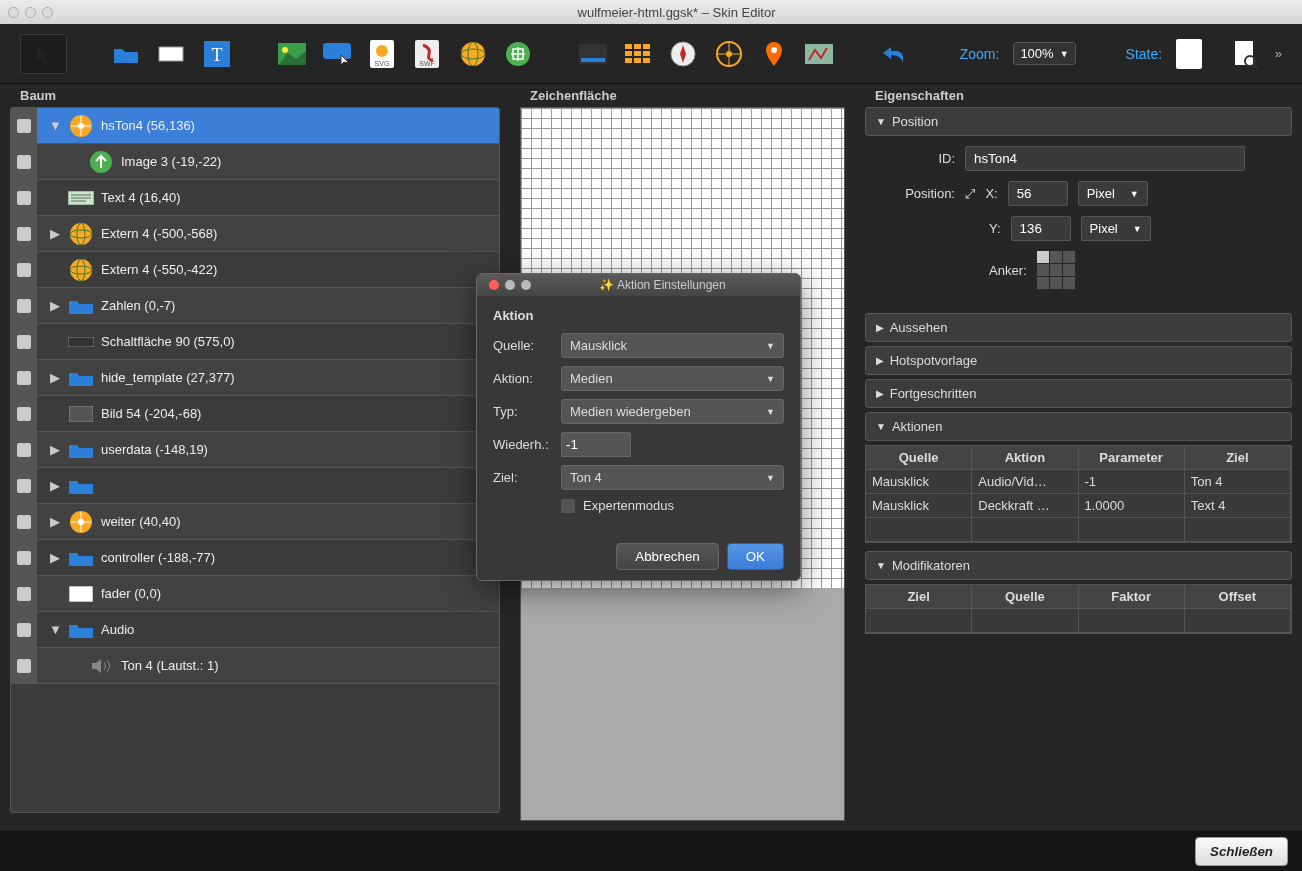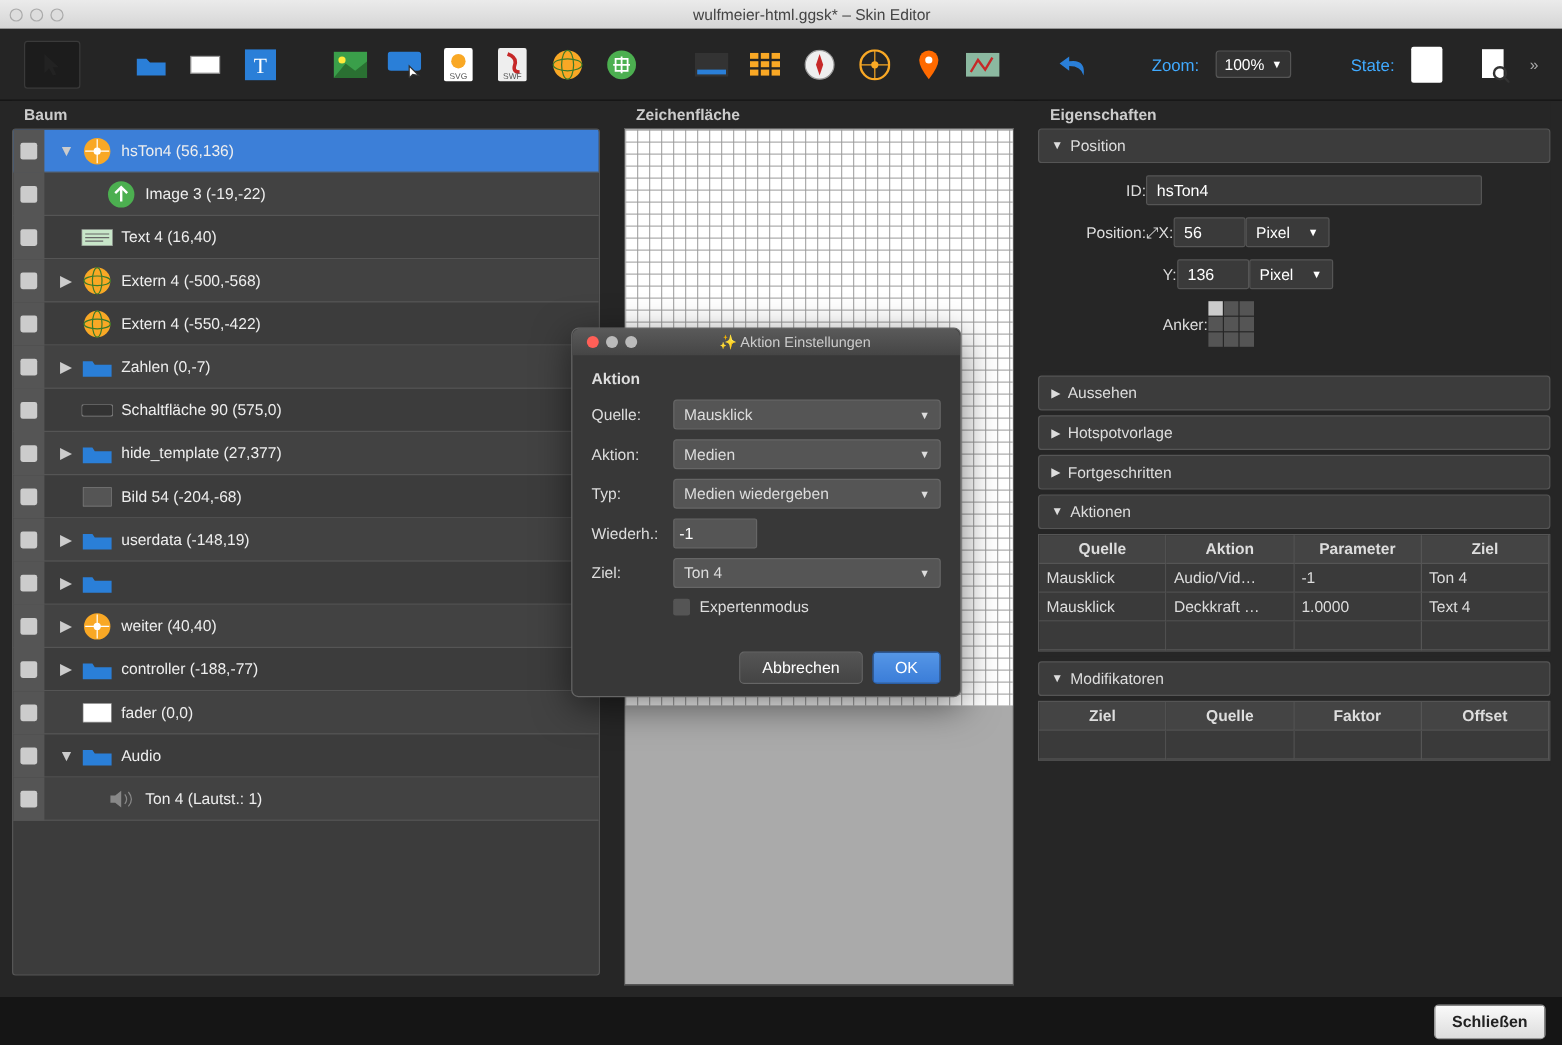--- a/index.html
+++ b/index.html
@@ -27,21 +27,21 @@
 .tree-label { flex: 1; color: #eee; }
 .canvas-panel { width: 345px; display: flex; flex-direction: column; padding: 0 10px 10px; }
 .canvas { flex: 1; background: #aaa; border: 1px solid #555; position: relative; }
 .canvas-grid { position: absolute; top: 0; left: 0; right: 0; height: 480px; background-image: linear-gradient(#999 1px,transparent 1px),linear-gradient(90deg,#999 1px,transparent 1px); background-size: 10px 10px; background-color: #fff; }
 .props { flex: 1; padding: 0 10px 6px; }
 .props-body { height: 706px; }
 .section { margin-bottom: 4px; }
 .section-head { background: #3c3c3c; border: 1px solid #555; padding: 6px 10px; display: flex; align-items: center; gap: 6px; border-radius: 3px; }
 .section-arrow { font-size: 10px; }
 .section-content { background: #262626; padding: 10px; }
-.prop-row { display: flex; align-items: center; margin-bottom: 10px; }
+.prop-row { display: flex; align-items: center; margin-bottom: 10px; gap: 10px; }
 .prop-label { width: 80px; text-align: right; }
 .prop-input { background: #3a3a3a; border: 1px solid #555; padding: 4px 8px; color: #fff; border-radius: 2px; }
 .prop-select { background: #3a3a3a; border: 1px solid #555; padding: 4px 8px; color: #fff; border-radius: 2px; display: flex; align-items: center; justify-content: space-between; }
 .anchor-grid { display: grid; grid-template-columns: repeat(3,12px); gap: 1px; }
 .anchor-cell { width: 12px; height: 12px; background: #555; }
 .table { border: 1px solid #555; }
 .table-row { display: flex; }
 .table-cell { flex: 1; padding: 4px 6px; border-right: 1px solid #555; border-bottom: 1px solid #555; background: #3a3a3a; overflow: hidden; white-space: nowrap; text-overflow: ellipsis; }
 .table-head .table-cell { background: #444; font-weight: bold; text-align: center; }
 .dialog { position: absolute; left: 476px; top: 273px; width: 325px; background: #383838; border: 1px solid #666; border-radius: 6px; box-shadow: 0 8px 30px rgba(0,0,0,.5); }
@@ -50,21 +50,21 @@
 .dialog-body { padding: 12px 16px; }
 .dlg-title { font-weight: bold; margin-bottom: 10px; }
 .dlg-row { display: flex; align-items: center; margin-bottom: 8px; gap: 8px; }
 .dlg-label { width: 60px; }
 .dlg-select { flex: 1; background: #555; border: 1px solid #666; padding: 4px 8px; border-radius: 3px; display: flex; justify-content: space-between; align-items: center; }
 .dlg-input { width: 70px; background: #555; border: 1px solid #666; padding: 4px; color: #fff; border-radius: 2px; }
 .dlg-btns { display: flex; justify-content: flex-end; gap: 8px; padding: 10px 16px; }
 .btn { padding: 5px 18px; border-radius: 4px; border: 1px solid #666; background: linear-gradient(#555,#444); color: #fff; }
 .btn.primary { background: linear-gradient(#5596e6,#3b7dd8); border-color: #2a5fa8; }
 .footer { position: absolute; bottom: 0; left: 0; right: 0; height: 40px; display: flex; justify-content: flex-end; align-items: center; padding: 0 14px; background: #151515; }
-.close-btn { padding: 6px 14px; background: linear-gradient(#fafafa,#ddd); color: #222; border: 1px solid #999; border-radius: 4px; font-weight: bold; }
+.close-btn { padding: 6px 14px; background: linear-gradient(#fafafa,#ddd); color: #222; border: 1px solid #999; border-radius: 4px; font-weight: bold; font-style: italic; }
 </style>
 </head>
 <body>
 
 <div class="titlebar">
   <div class="tb-dot"></div>
   <div class="tb-dot"></div>
   <div class="tb-dot"></div>
   <div class="tb-title">wulfmeier-html.ggsk* – Skin Editor</div>
 </div>

